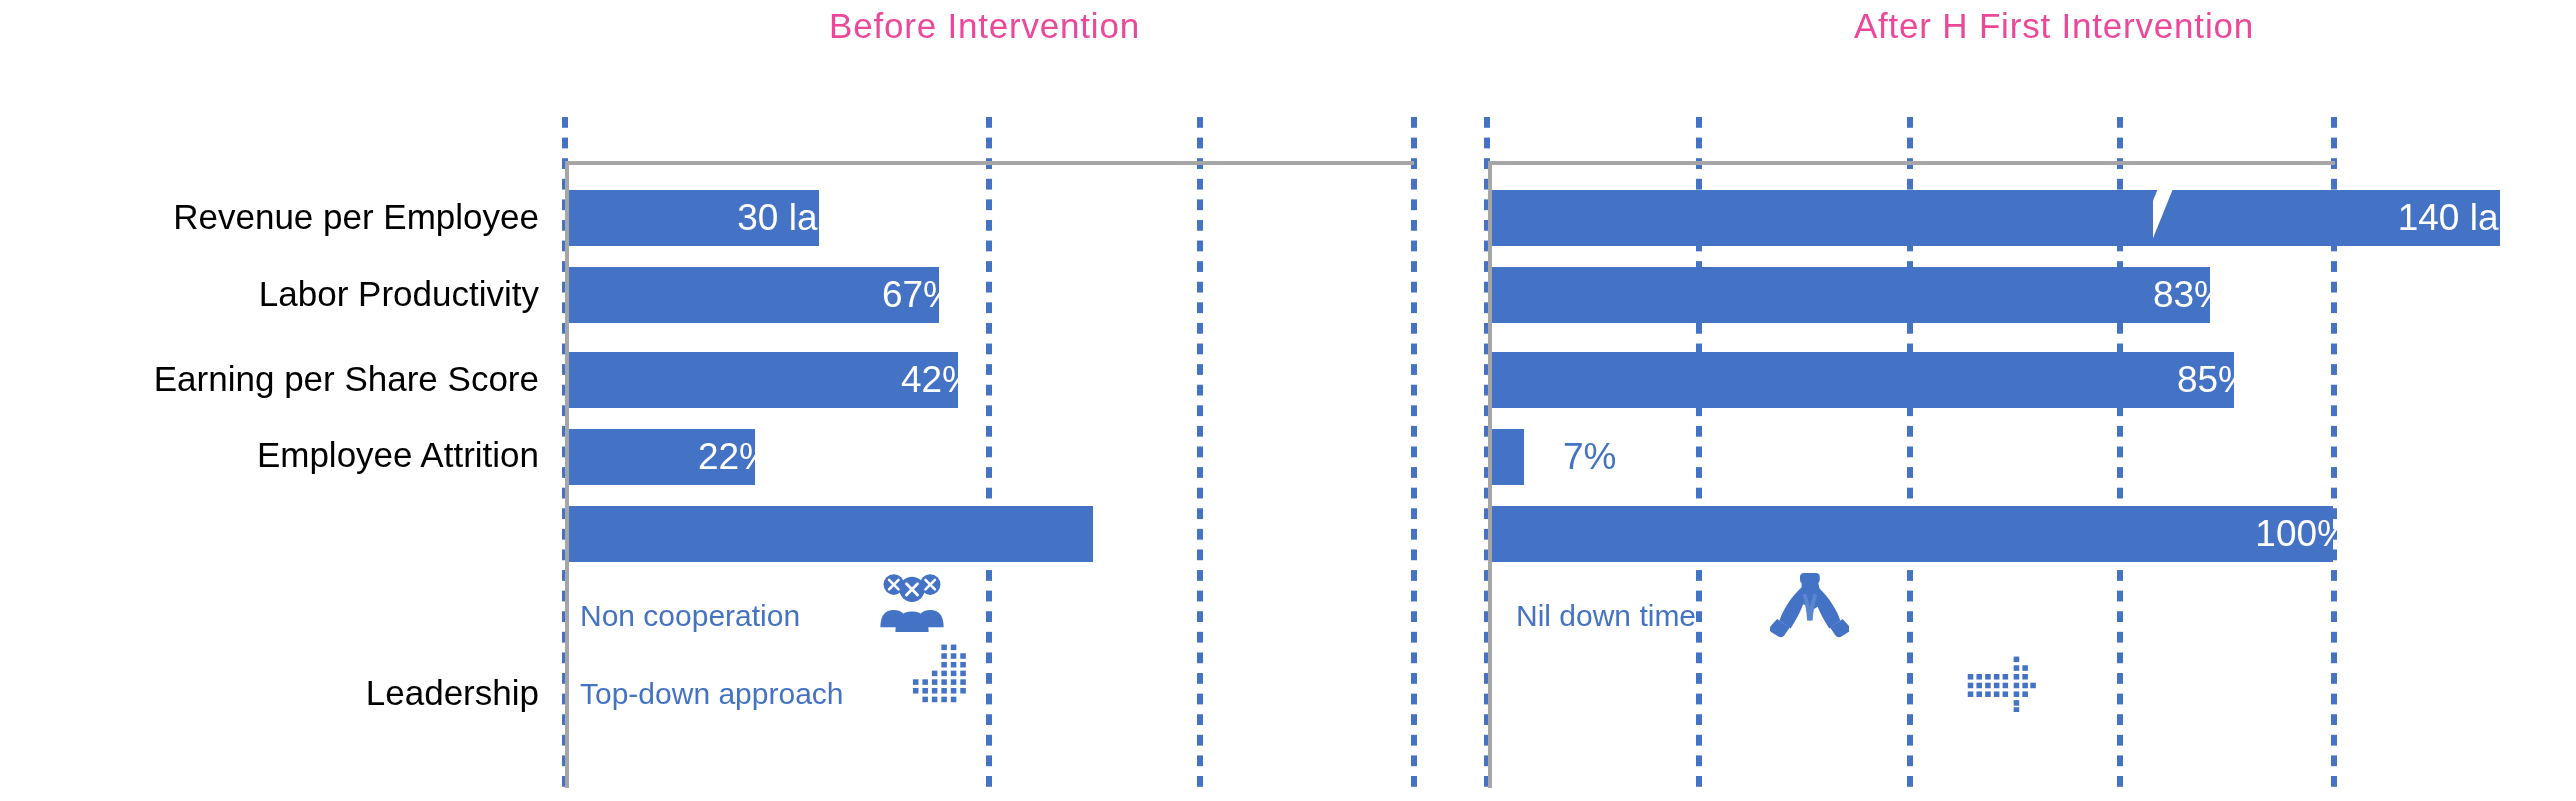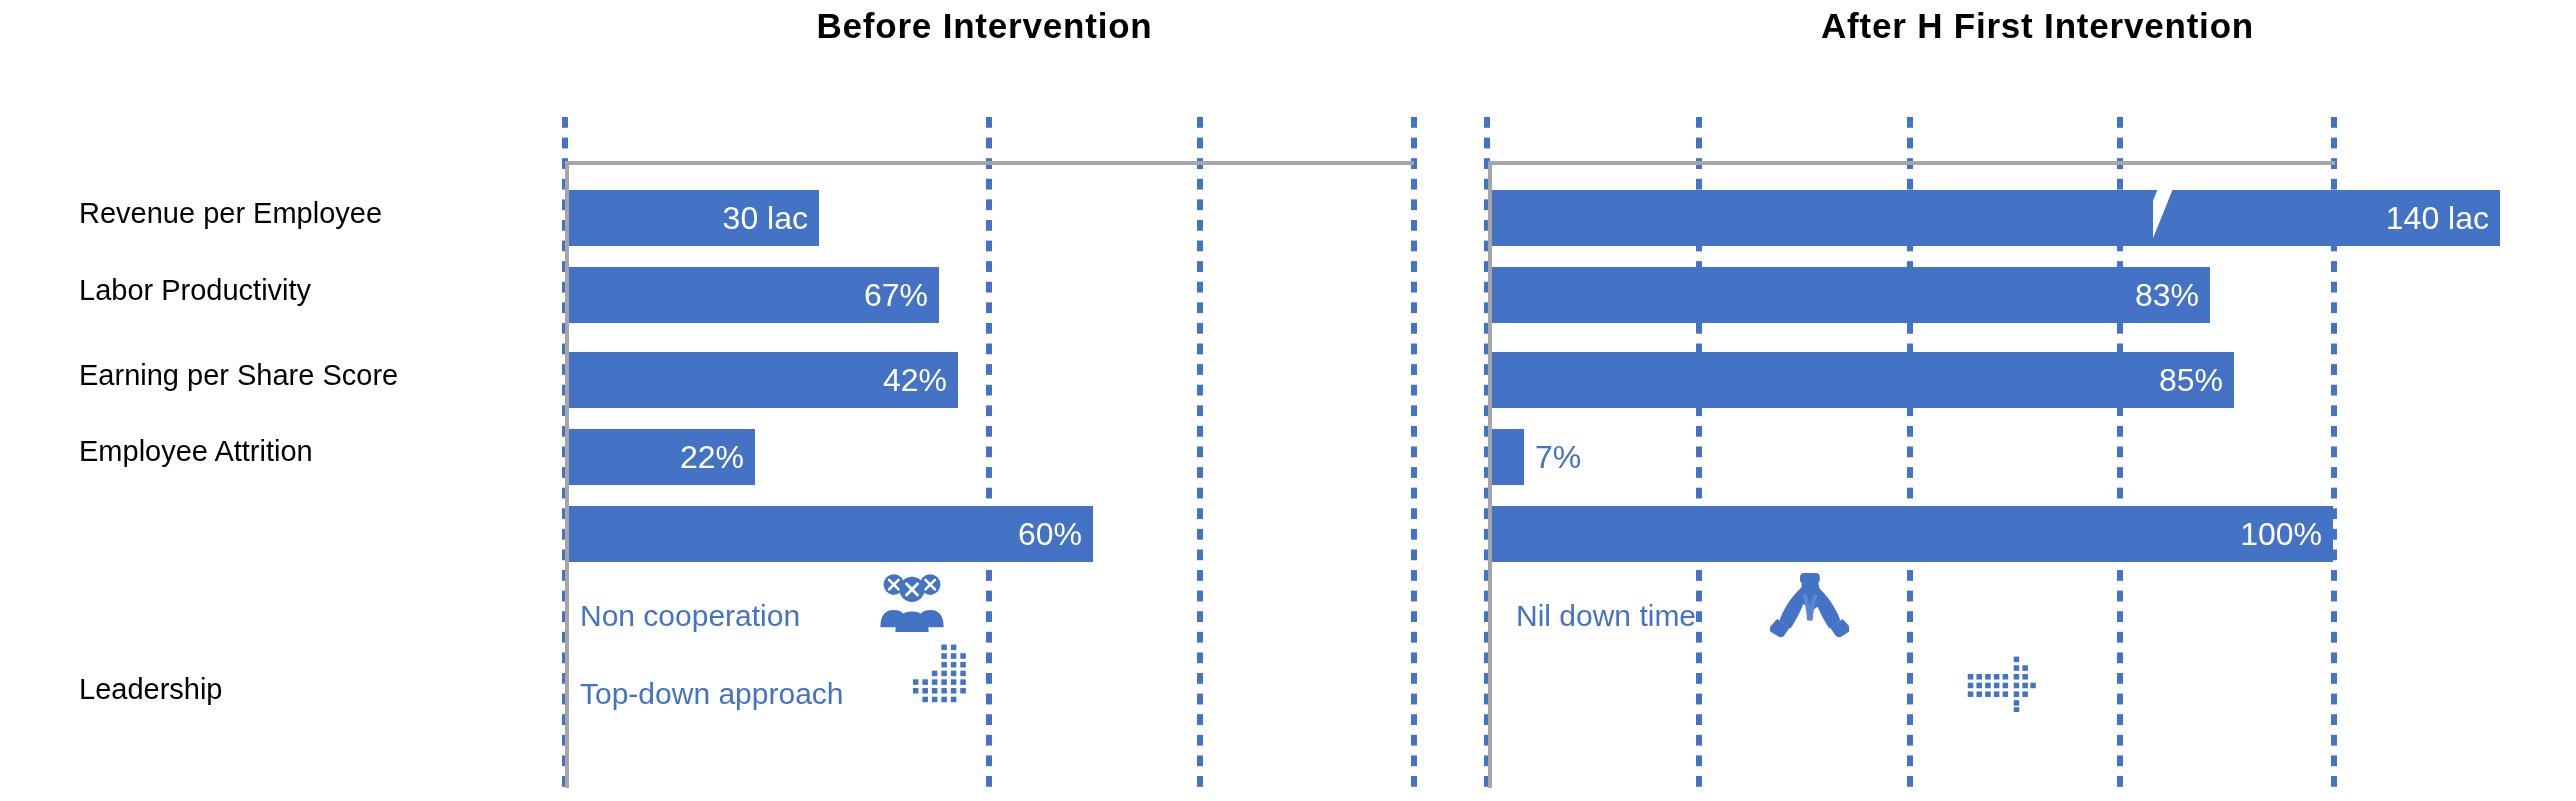--- a/index.html
+++ b/index.html
@@ -6,31 +6,31 @@
   body{
     width:2576px;height:802px;background:#ffffff;
     font-family:"Liberation Sans", sans-serif;
     overflow:hidden;position:relative;
   }
   .stage{position:absolute;left:0;top:0;width:2576px;height:802px;}
 
   
   .title{
     position:absolute;top:6.4px;
-    font-size:35px;font-weight:bold;color:#000000;
+    font-size:35px;font-weight:normal;color:#ec4899;
     letter-spacing:0.8px;white-space:nowrap;
   }
   #title-before{left:794px;width:381px;text-align:center;}
   #title-after{left:1651px;width:603px;text-align:right;}
 
   
   .rowlabel{
     position:absolute;left:79px;width:460px;
-    font-size:29px;color:#000000;white-space:nowrap;
-    text-align:left;
+    font-size:35px;color:#000000;white-space:nowrap;
+    text-align:right;
   }
 
   
   .gridline{
     position:absolute;top:117px;height:671px;width:5.6px;
     background-image:linear-gradient(to bottom,#4472C4 0 10.3px,rgba(0,0,0,0) 10.3px 20.6px);
     background-size:5.6px 20.6px;
   }
   .baseline{
     position:absolute;height:4px;background:#A6A6A6;top:161px;
@@ -38,22 +38,22 @@
   .vbase{
     position:absolute;width:4px;background:#A6A6A6;top:161px;height:627px;
   }
 
   
   .bar{
     position:absolute;height:56px;background:#4472C4;
   }
   .barval{
     position:absolute;height:56px;line-height:56px;
-    font-size:32px;color:#FFFFFF;white-space:nowrap;
-    text-align:right;padding-right:11px;box-sizing:border-box;
+    font-size:37px;color:#FFFFFF;white-space:nowrap;
+    text-align:right;padding-right:11px;box-sizing:border-box;margin-left:28px;
   }
   .barval.outside{color:#4472C4;text-align:left;padding-right:0;padding-left:11px;}
 
   
   .breakslash{
     position:absolute;width:37px;height:56px;overflow:hidden;
   }
   .breakslash:before{
     content:"";position:absolute;left:-9.5px;top:-9.5px;
     width:14.3px;height:87px;background:#ffffff;
@@ -95,21 +95,20 @@
   <div class="bar" style="left:569px;top:267px;width:370px"></div>
   <div class="barval" style="left:569px;top:267px;width:370px">67%</div>
 
   <div class="bar" style="left:569px;top:352px;width:389px"></div>
   <div class="barval" style="left:569px;top:352px;width:389px">42%</div>
 
   <div class="bar" style="left:569px;top:429px;width:186px"></div>
   <div class="barval" style="left:569px;top:429px;width:186px">22%</div>
 
   <div class="bar" style="left:569px;top:506px;width:524px"></div>
-  <div class="barval" style="left:569px;top:506px;width:524px">60%</div>
 
   <div class="note" style="left:580px;top:599px">Non cooperation</div>
   <div class="note" style="left:580px;top:677px">Top-down approach</div>
 
   <div class="icon" style="left:878px;top:570px;width:68px;height:64px">
     <svg width="68" height="64" viewBox="0 0 86 80">
       <circle cx="20" cy="18" r="13" fill="#4472C4"></circle>
       <circle cx="66" cy="18" r="13" fill="#4472C4"></circle>
       <circle cx="43" cy="24" r="16" fill="#4472C4"></circle>
       <path d="M14 12 L26 24 M26 12 L14 24" stroke="#ffffff" stroke-width="3.2" stroke-linecap="round"></path>

